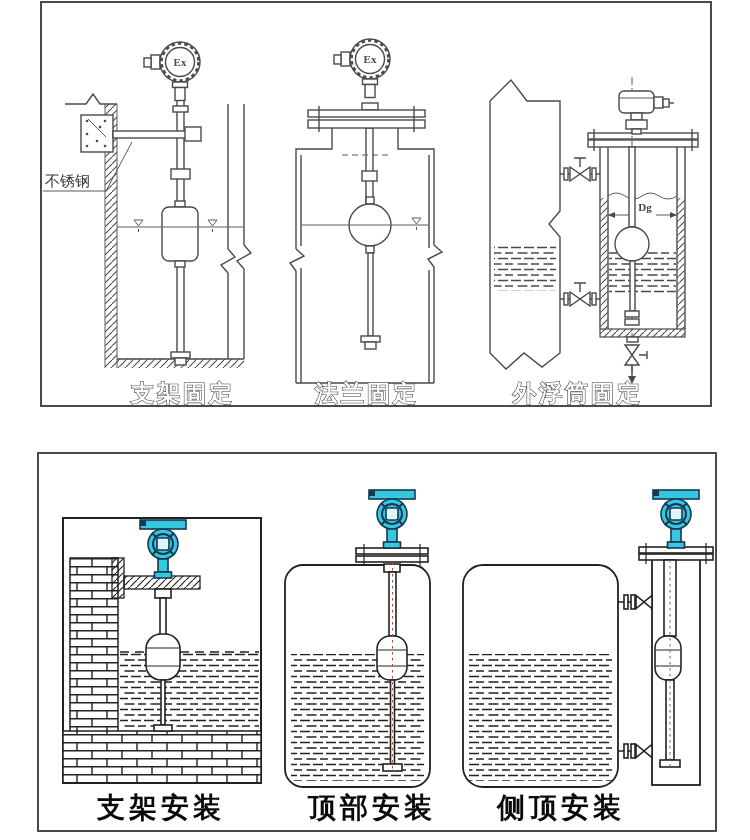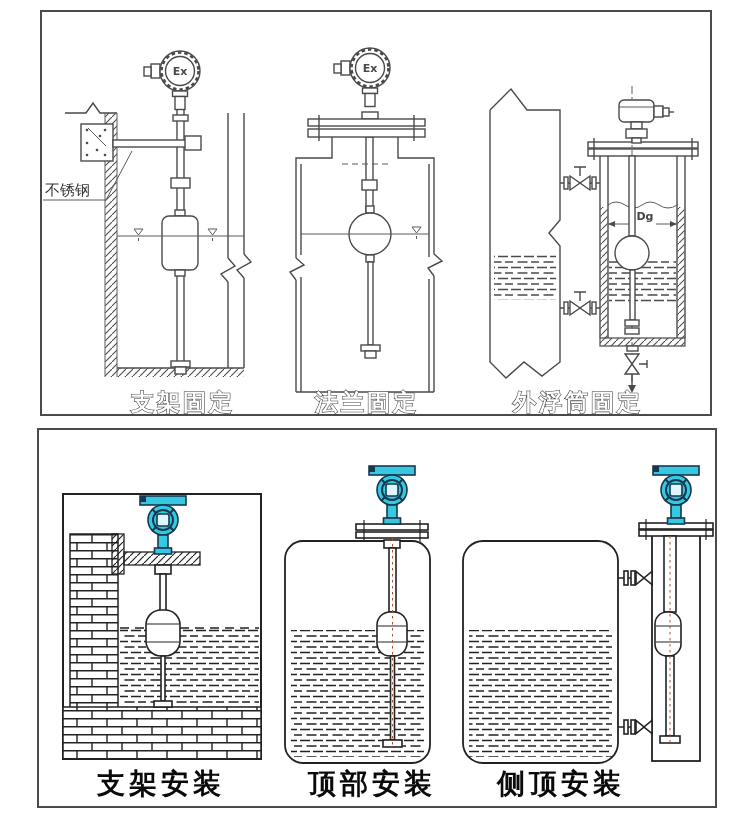--- a/index.html
+++ b/index.html
@@ -1,19 +1,19 @@
 <!DOCTYPE html>
 <html><head>
 <meta charset="utf-8">
 <style>
   html,body{margin:0;padding:0;background:#ffffff;}
   body{width:750px;height:840px;position:relative;font-family:"DejaVu Sans",sans-serif;}
   .panel{position:absolute;border:2px solid #4a4a4a;background:#fff;}
-  #panel-top{left:40px;top:10px;width:668px;height:402px;}
-  #panel-bottom{left:37px;top:428px;width:676px;height:376px;}
+  #panel-top{left:40px;top:1px;width:668px;height:402px;font-family:Liberation Serif, serif;}
+  #panel-bottom{left:37px;top:452px;width:676px;height:376px;}
   svg{display:block;}
   .ln{stroke:#4a4a4a;fill:none;stroke-width:1.4;}
   .lnf{stroke:#4a4a4a;fill:#ffffff;stroke-width:1.4;}
   .lnthin{stroke:#5a5a5a;fill:none;stroke-width:1;}
   .lndf{stroke:#222222;fill:#ffffff;stroke-width:1.6;}
   .teal{fill:#35c8e0;stroke:#17384e;stroke-width:1.6;}
   .tealline{stroke:#17384e;stroke-width:2;fill:none;}
   .cap-outline{font-size:23px;font-weight:bold;fill:#ffffff;stroke:#3d3d3d;stroke-width:1.1px;paint-order:stroke;letter-spacing:3px;}
   .cap-bold{font-size:28px;font-weight:bold;fill:#0a0a0a;letter-spacing:4px;}
   .small-label{font-size:15px;fill:#333333;}

